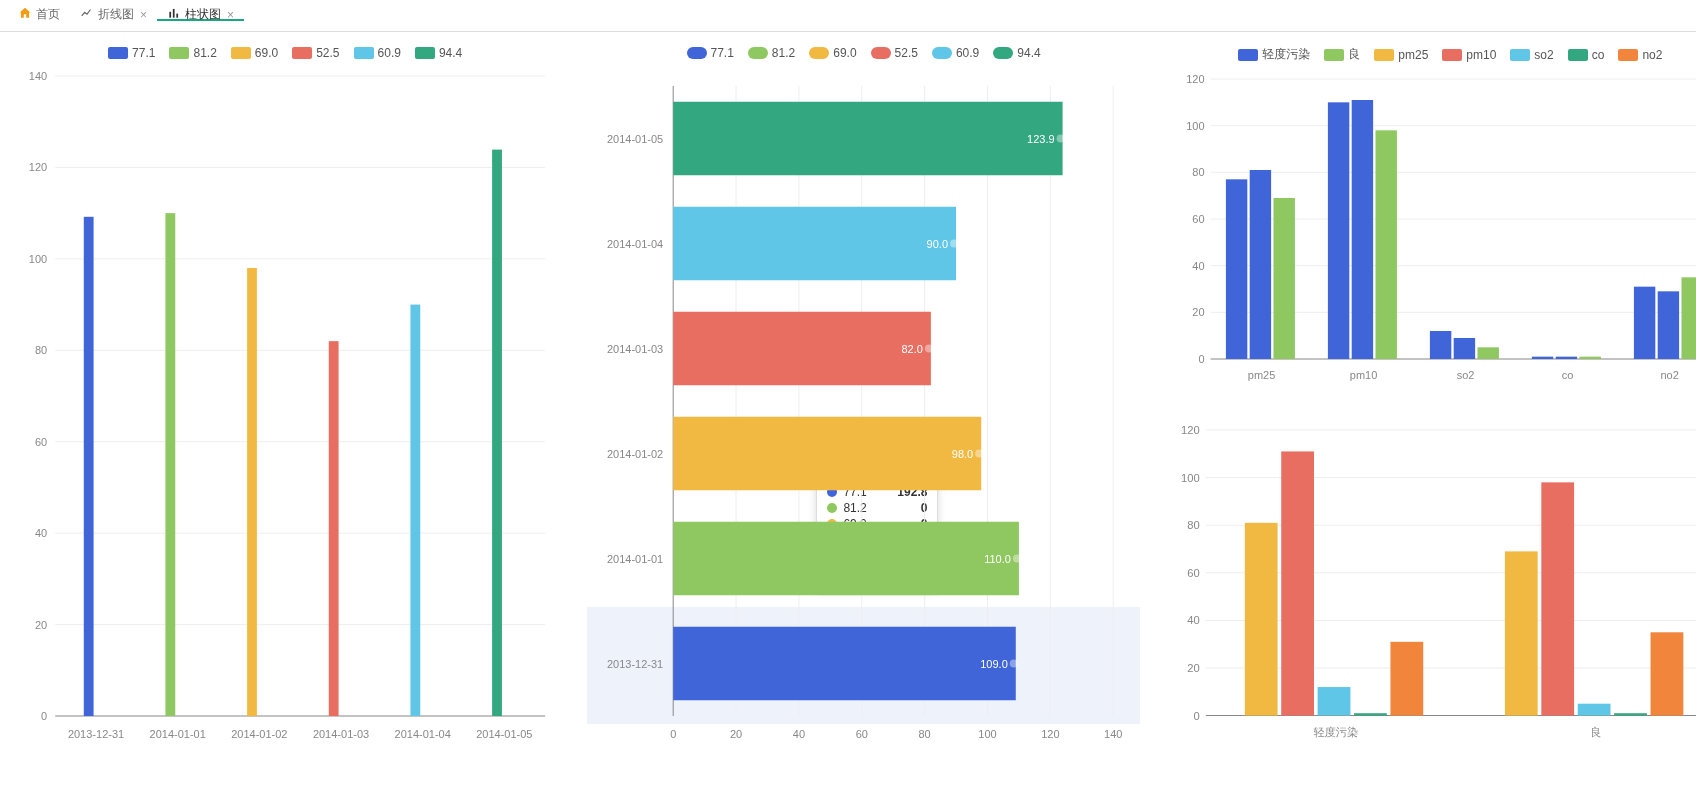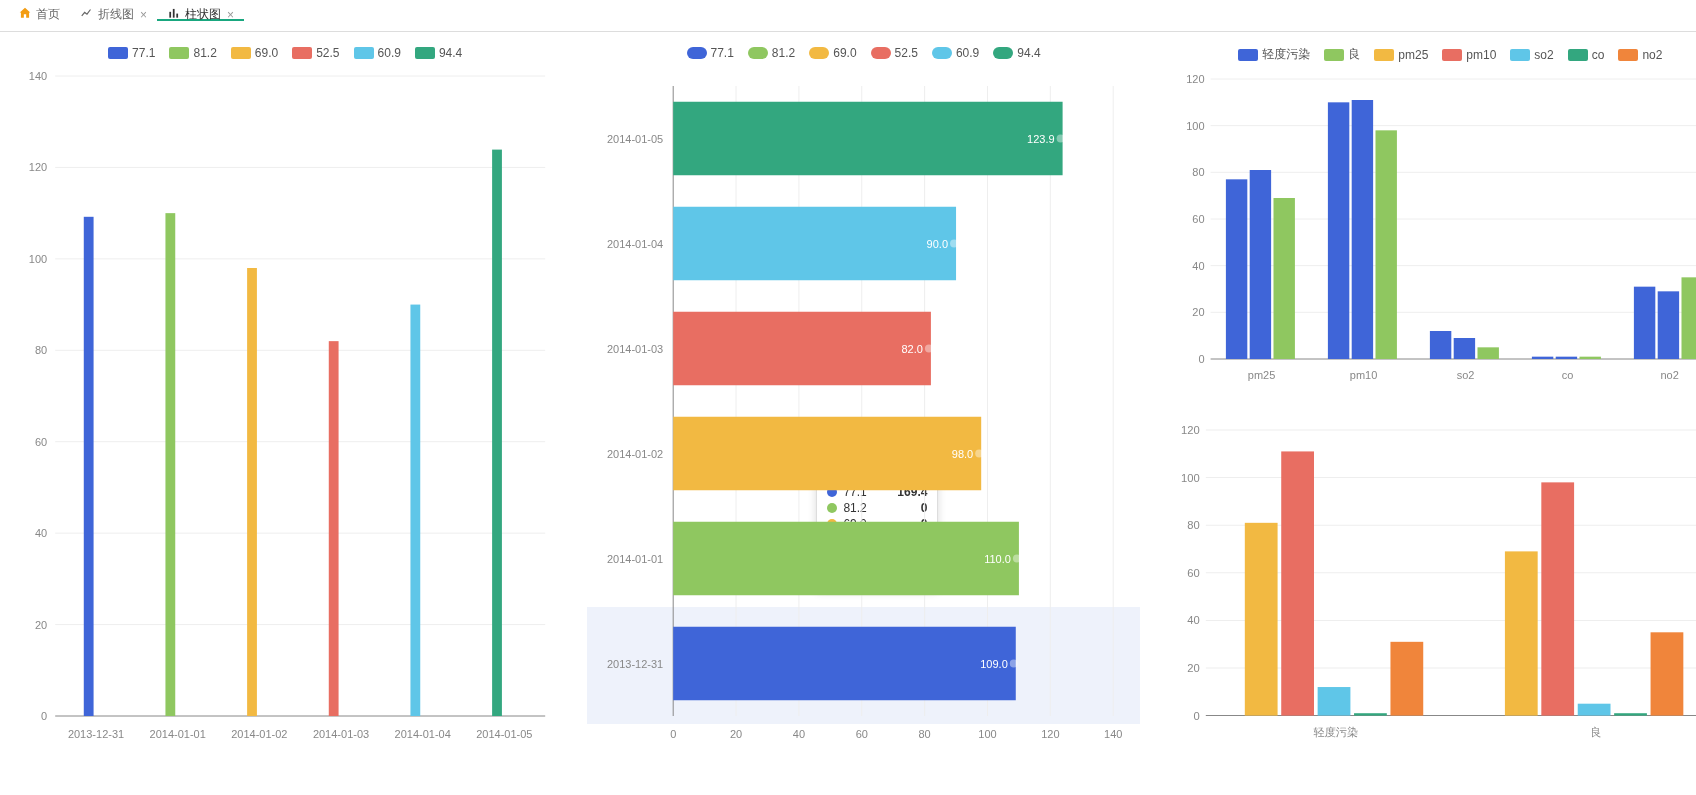--- a/index.html
+++ b/index.html
@@ -190,21 +190,21 @@
         <circle cx="467.4" cy="72.5" r="4" fill="#fff" fill-opacity="0.4"></circle>
         <text x="70" y="76.5" text-anchor="end" class="axis-text">2014-01-05</text>
       </svg>
     <div class="tooltip" id="tt" style="left: 230px; top: 418px;">
         <div class="tooltip-title">2013-12-31</div>
         <div class="tooltip-row">
           <div class="left">
             <span class="tt-dot" style="background:#3f65d8"></span>
             <span>77.1</span>
           </div>
-          <span class="tt-val">169.4</span>
+          <span class="tt-val">192.8</span>
         </div>
         <div class="tooltip-row">
           <div class="left">
             <span class="tt-dot" style="background:#8fc760"></span>
             <span>81.2</span>
           </div>
           <span class="tt-val">0</span>
         </div>
         <div class="tooltip-row">
           <div class="left">

